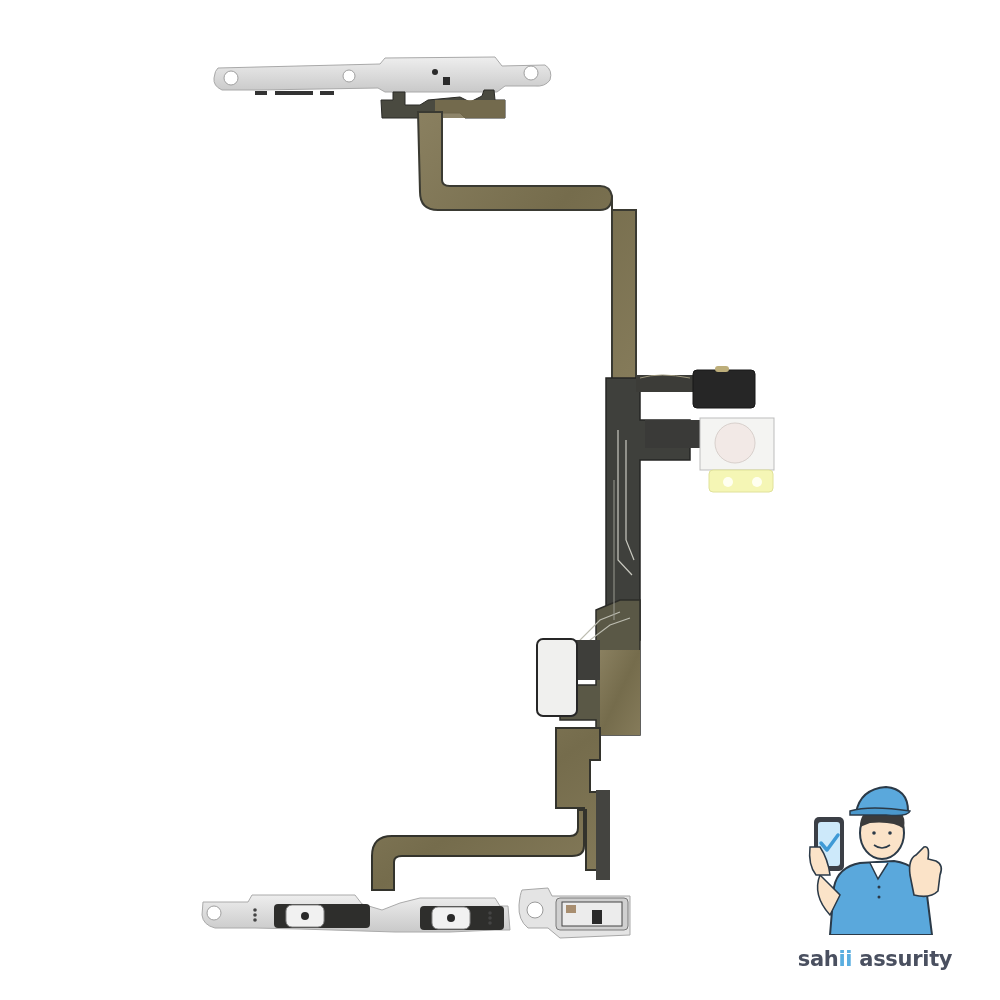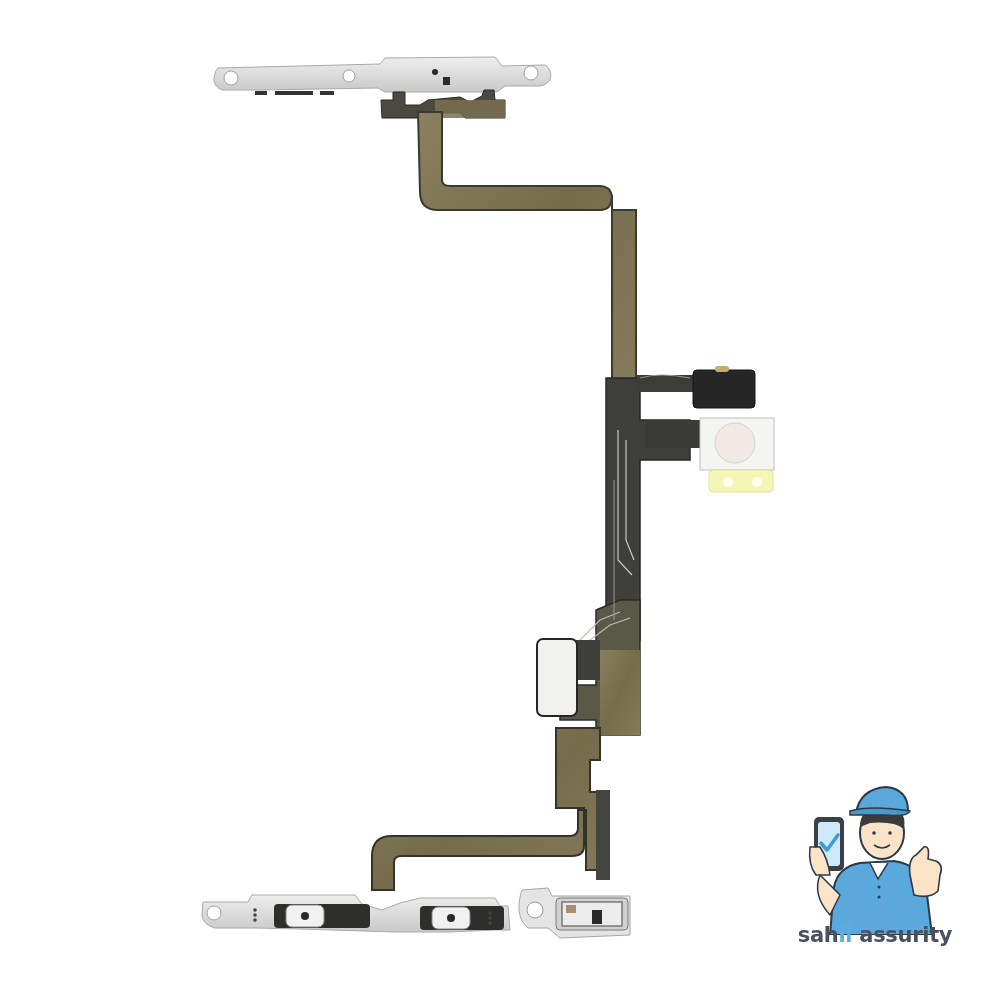--- a/index.html
+++ b/index.html
@@ -1,19 +1,19 @@
 <!DOCTYPE html>
 <html><head>
 <meta charset="utf-8">
 <style>
   html, body { margin: 0; padding: 0; background: #ffffff; }
   body { width: 1000px; height: 1000px; position: relative; overflow: hidden; font-family: "DejaVu Sans", sans-serif; }
   .stage { position: absolute; left: 0; top: 0; width: 1000px; height: 1000px; }
   .logo { position: absolute; left: 790px; top: 775px; width: 170px; height: 200px; }
-  .logo-text { position: absolute; left: 0; top: 148px; width: 170px; text-align: center;
+  .logo-text { position: absolute; left: 0; top: 172px; width: 170px; text-align: center;
     font-family: "DejaVu Sans", sans-serif; font-weight: bold; font-size: 21px; letter-spacing: -0.3px; color: #4a5060; }
   .logo-text .accent { color: #5aaee0; }
 </style>
 </head>
 <body>
 
 <div class="stage">
   <svg width="1000" height="1000" viewBox="0 0 1000 1000">
     <defs>
       <linearGradient id="gold" x1="0" x2="1" y1="0" y2="1">

